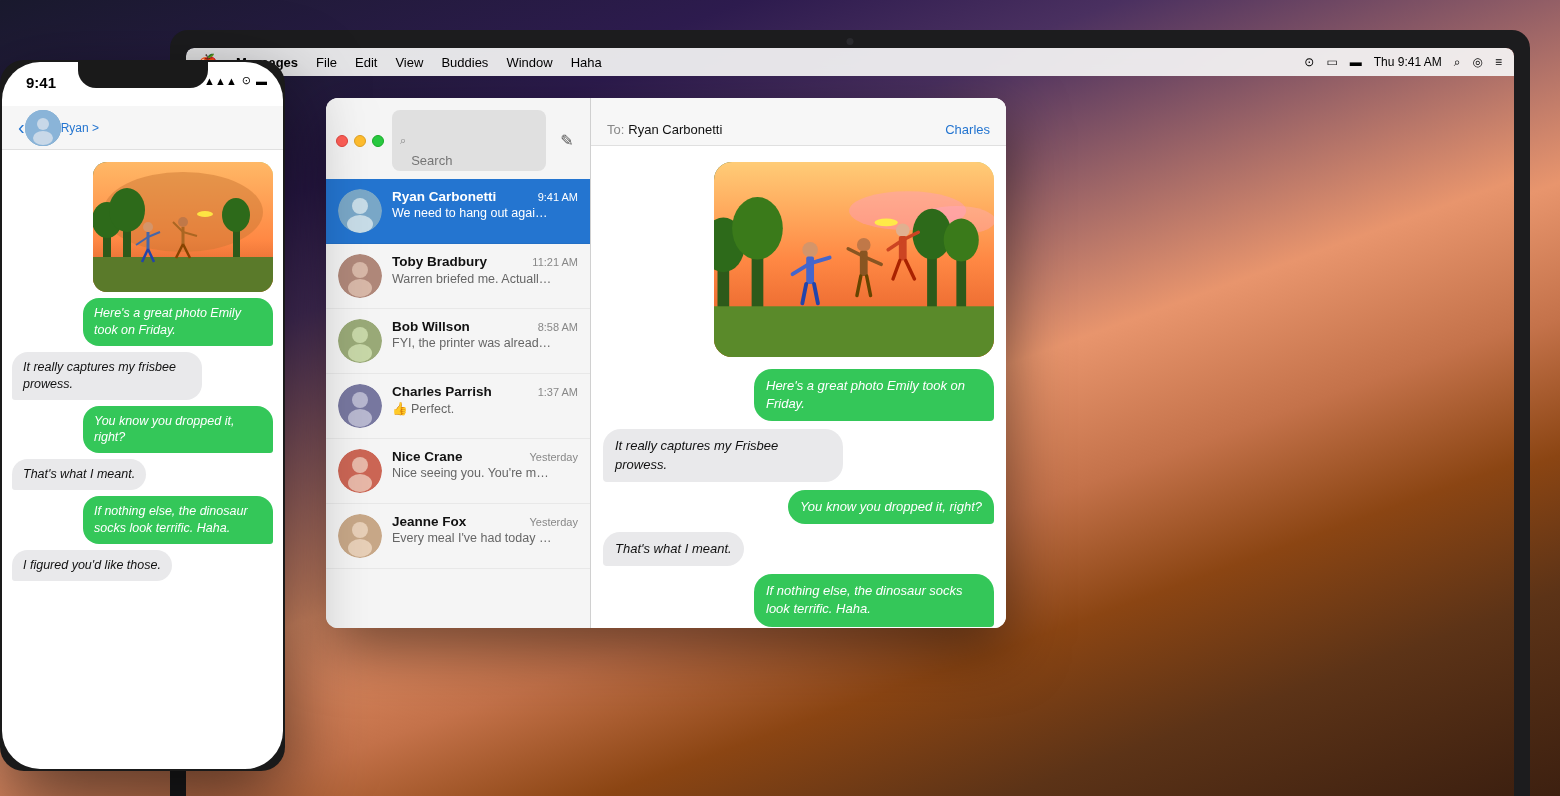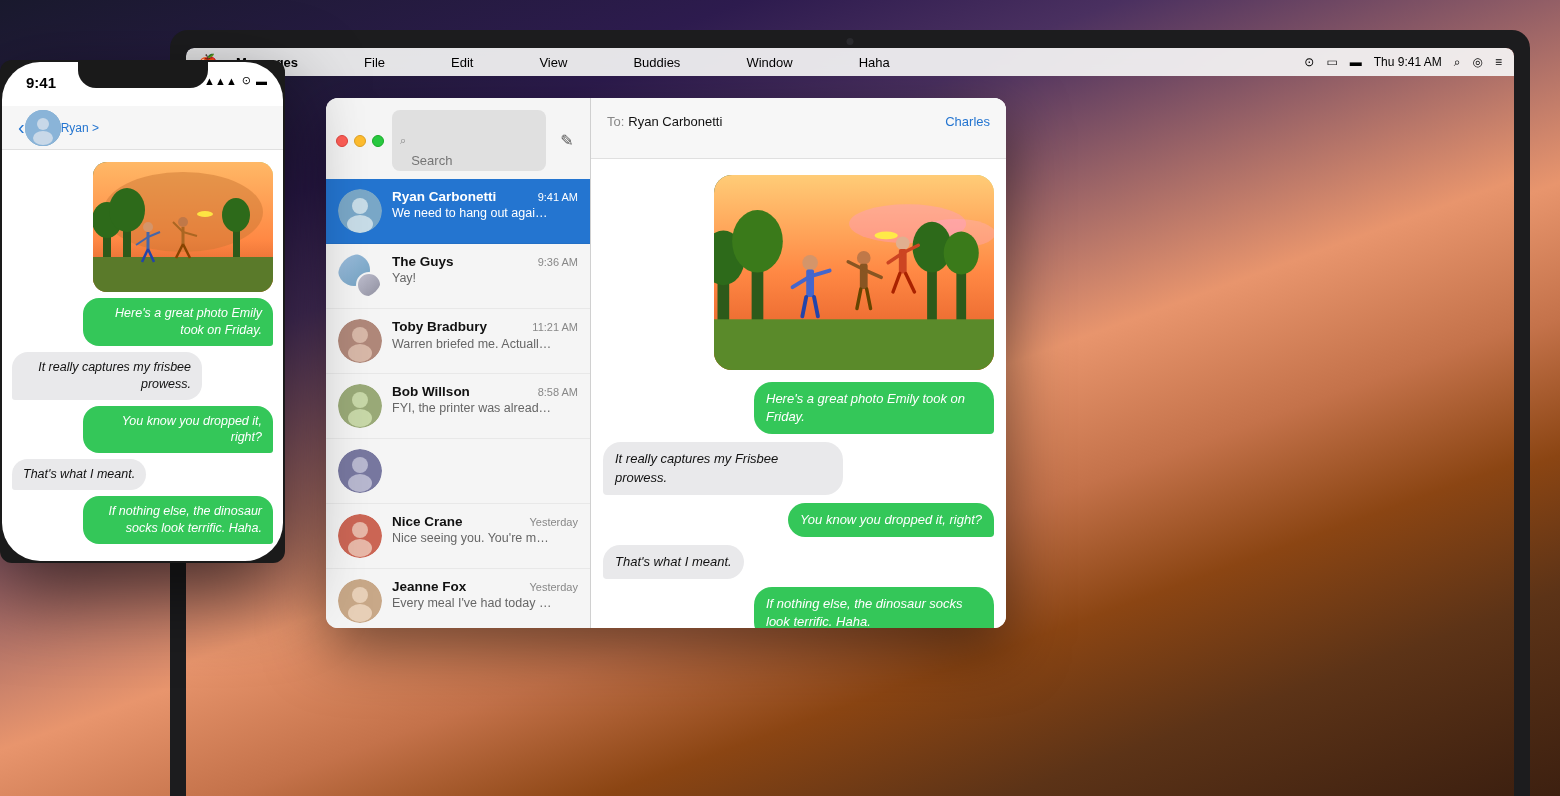--- a/index.html
+++ b/index.html
@@ -59,21 +59,20 @@
     }
 
     .menu-app-name {
       font-weight: 600;
       font-size: 13px;
     }
 
     .menu-item {
       font-size: 13px;
       cursor: pointer;
-      margin-left: 48px;
     }
 
     
     .messages-window {
       position: absolute;
       top: 50px;
       left: 140px;
       width: 680px;
       height: 530px;
       background: #fff;
@@ -245,25 +244,25 @@
 
     
     .chat-area {
       flex: 1;
       display: flex;
       flex-direction: column;
       background: #fff;
     }
 
     .chat-header {
-      height: 61px;
+      height: 48px;
       border-bottom: 1px solid #e0e0e0;
       display: flex;
-      align-items: flex-start;
-      padding: 16px 16px;
+      align-items: flex-end;
+      padding: 8px 16px;
       background: rgba(245,245,245,0.8);
     }
 
     .chat-to-label {
       font-size: 13px;
       color: #888;
       margin-right: 4px;
     }
 
     .chat-recipient {
@@ -340,27 +339,26 @@
       color: #111;
       border-bottom-left-radius: 4px;
     }
 
     
     .iphone-frame {
       position: absolute;
       top: 60px;
       left: 0px;
       width: 285px;
-      height: 503px;
+      height: 711px;
       background: #1a1a1a;
-      border-radius: 12px;
+      border-radius: 24px;
       box-shadow: 0 30px 80px rgba(0,0,0,0.6);
       z-index: 60;
       overflow: hidden;
-      text-align: right;
     }
 
     .iphone-notch {
       position: absolute;
       top: 0;
       left: 50%;
       transform: translateX(-50%);
       width: 130px;
       height: 28px;
       background: #1a1a1a;
@@ -582,20 +580,23 @@
       </div>
 
       <div class="bubble-row">
         <div class="iphone-bubble received">That's what I meant.</div>
       </div>
 
       <div class="bubble-row sent">
         <div class="iphone-bubble sent">If nothing else, the dinosaur socks look terrific. Haha.</div>
       </div>
 
+      <div class="bubble-row">
+        <div class="iphone-bubble received">I figured you'd like those.</div>
+      </div>
     </div>
   </div>
 </div>
 
 <div style="position:absolute; top:30px; left:170px; right:30px; bottom:0; background:#1c1c1e; border-radius:18px 18px 0 0; z-index:20;">
 
   <div style="position:absolute; top:8px; left:50%; transform:translateX(-50%); width:7px; height:7px; border-radius:50%; background:#2a2a2e;"></div>
 
   <div style="position:absolute; top:18px; left:16px; right:16px; bottom:0; border-radius:8px 8px 0 0; overflow:hidden;">
 
@@ -651,33 +652,20 @@
             </div>
             <div class="conv-body">
               <div class="conv-header">
                 <span class="conv-name">Ryan Carbonetti</span>
                 <span class="conv-time">9:41 AM</span>
               </div>
               <div class="conv-preview">We need to hang out again soon. Don't be extinct, okay?</div>
             </div>
           </div>
 
-          <div class="conv-item">
-            <div class="conv-avatar avatar-group">
-              <div class="avatar-main"></div>
-              <div class="avatar-sub"></div>
-            </div>
-            <div class="conv-body">
-              <div class="conv-header">
-                <span class="conv-name">The Guys</span>
-                <span class="conv-time">9:36 AM</span>
-              </div>
-              <div class="conv-preview">Yay!</div>
-            </div>
-          </div>
 
 
           <div class="conv-item">
             <div class="conv-avatar">
               <svg width="44" height="44" viewBox="0 0 44 44">
                 <circle cx="22" cy="22" r="22" fill="#b0887a"></circle>
                 <circle cx="22" cy="16" r="8" fill="#d8b8a8"></circle>
                 <ellipse cx="22" cy="34" rx="12" ry="9" fill="#d8b8a8"></ellipse>
               </svg>
             </div>
@@ -707,20 +695,27 @@
             </div>
           </div>
 
           <div class="conv-item">
             <div class="conv-avatar">
               <svg width="44" height="44" viewBox="0 0 44 44">
                 <circle cx="22" cy="22" r="22" fill="#7878a0"></circle>
                 <circle cx="22" cy="16" r="8" fill="#b8b8d0"></circle>
                 <ellipse cx="22" cy="34" rx="12" ry="9" fill="#b8b8d0"></ellipse>
               </svg>
+            </div>
+            <div class="conv-body">
+              <div class="conv-header">
+                <span class="conv-name">Charles Parrish</span>
+                <span class="conv-time">1:37 AM</span>
+              </div>
+              <div class="conv-preview">👍 Perfect.</div>
             </div>
           </div>
 
           <div class="conv-item">
             <div class="conv-avatar">
               <svg width="44" height="44" viewBox="0 0 44 44">
                 <circle cx="22" cy="22" r="22" fill="#cc6655"></circle>
                 <circle cx="22" cy="16" r="8" fill="#e8b8a8"></circle>
                 <ellipse cx="22" cy="34" rx="12" ry="9" fill="#e8b8a8"></ellipse>
               </svg>

